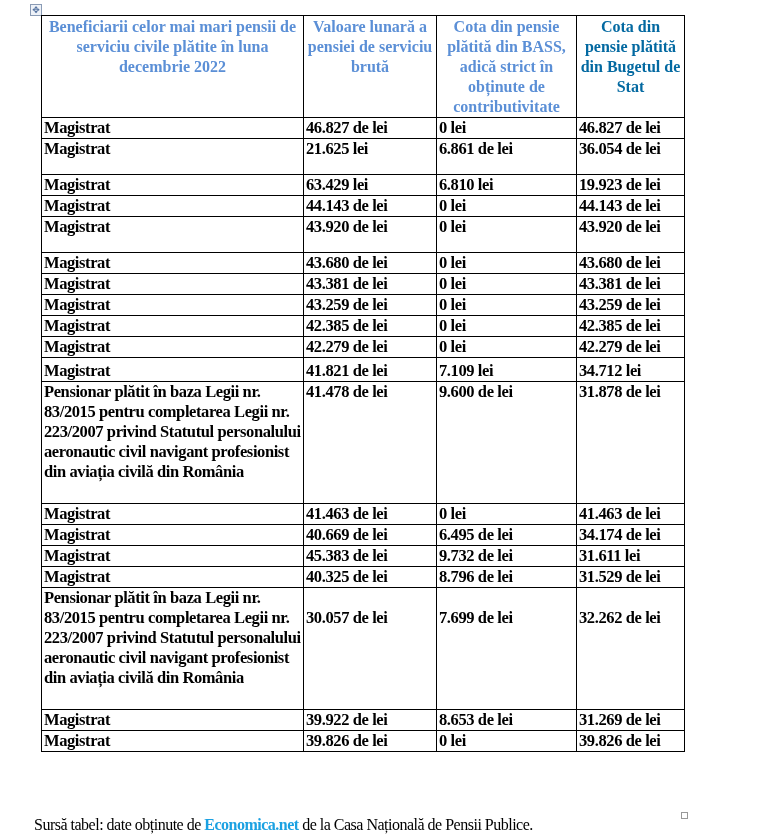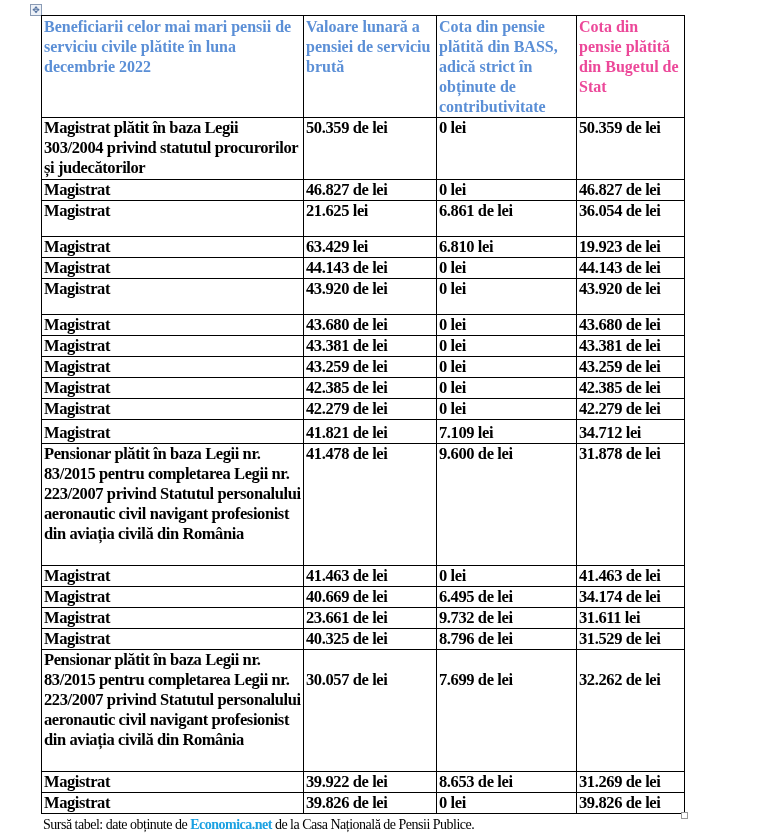--- a/index.html
+++ b/index.html
@@ -63,32 +63,32 @@
       line-height: 20px;
       letter-spacing: -0.4px;
     }
     table.pensions th {
       font-size: 16px;
       line-height: 20px;
       letter-spacing: 0;
       color: #5b8fd6;
       height: 99px;
       padding-top: 1px;
-    }
-    table.pensions th.purple { color: #ec4899; }
+      text-align: center;
+    }
+    table.pensions th.purple { color: #0369a1; }
     td.valign-mid { vertical-align: middle; }
     .source {
       position: absolute;
       left: 34px;
       top: 815px;
-      font-size: 14px;
+      font-size: 16px;
       line-height: 20px;
       letter-spacing: -0.5px;
       white-space: nowrap;
-      margin-left: 9px;
     }
     .source .link {
       color: #1ba1e2;
       font-weight: bold;
       text-decoration: none;
       cursor: pointer;
     }
   </style>
 </head>
 <body>
@@ -104,26 +104,20 @@
   </colgroup>
   <thead>
     <tr>
       <th>Beneficiarii celor mai mari pensii de serviciu civile plătite în luna decembrie 2022</th>
       <th>Valoare lunară a pensiei de serviciu brută</th>
       <th>Cota din pensie plătită din BASS, adică strict în obținute de contributivitate</th>
       <th class="purple">Cota din pensie plătită din Bugetul de Stat</th>
     </tr>
   </thead>
   <tbody>
-    <tr style="height:62px">
-      <td>Magistrat plătit în baza Legii 303/2004 privind statutul procurorilor și judecătorilor</td>
-      <td>50.359 de lei</td>
-      <td>0 lei</td>
-      <td>50.359 de lei</td>
-    </tr>
     <tr style="height:21px">
       <td>Magistrat</td>
       <td>46.827 de lei</td>
       <td>0 lei</td>
       <td>46.827 de lei</td>
     </tr>
     <tr style="height:36px">
       <td>Magistrat</td>
       <td>21.625 lei</td>
       <td>6.861 de lei</td>
@@ -196,21 +190,21 @@
       <td>41.463 de lei</td>
     </tr>
     <tr style="height:21px">
       <td>Magistrat</td>
       <td>40.669 de lei</td>
       <td>6.495 de lei</td>
       <td>34.174 de lei</td>
     </tr>
     <tr style="height:21px">
       <td>Magistrat</td>
-      <td>23.661 de lei</td>
+      <td>45.383 de lei</td>
       <td>9.732 de lei</td>
       <td>31.611 lei</td>
     </tr>
     <tr style="height:21px">
       <td>Magistrat</td>
       <td>40.325 de lei</td>
       <td>8.796 de lei</td>
       <td>31.529 de lei</td>
     </tr>
     <tr style="height:122px">

